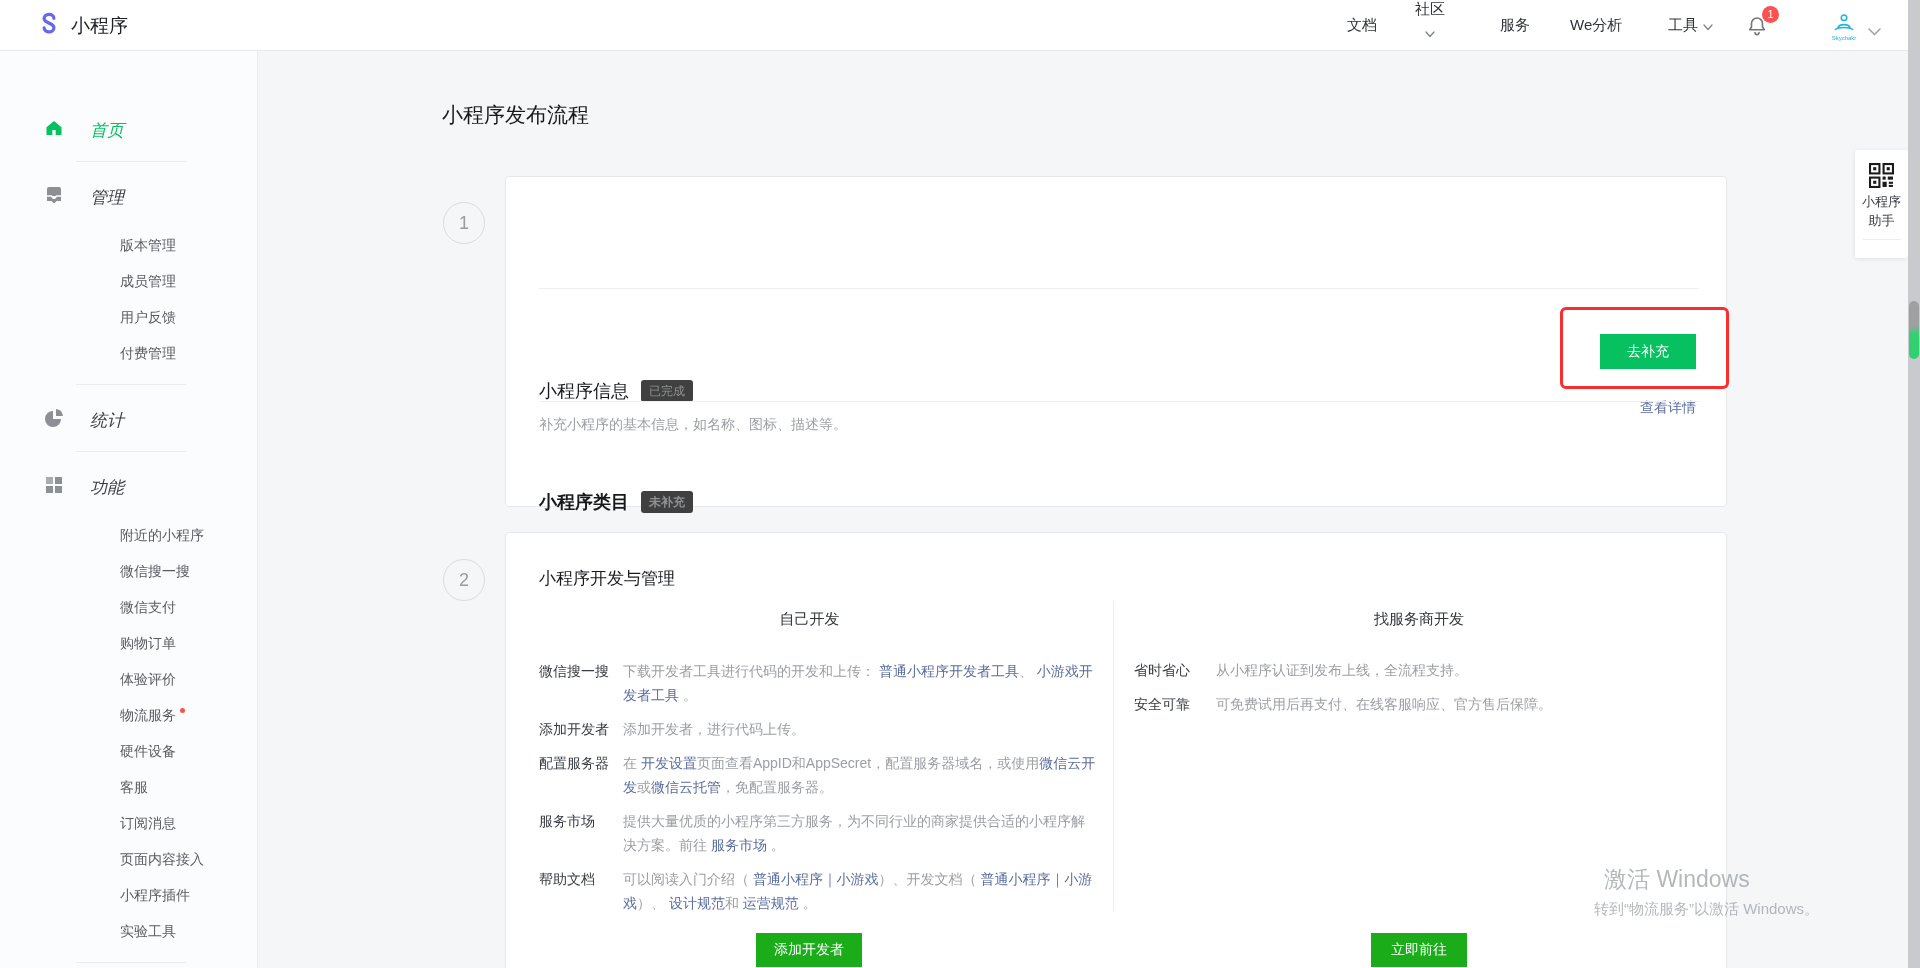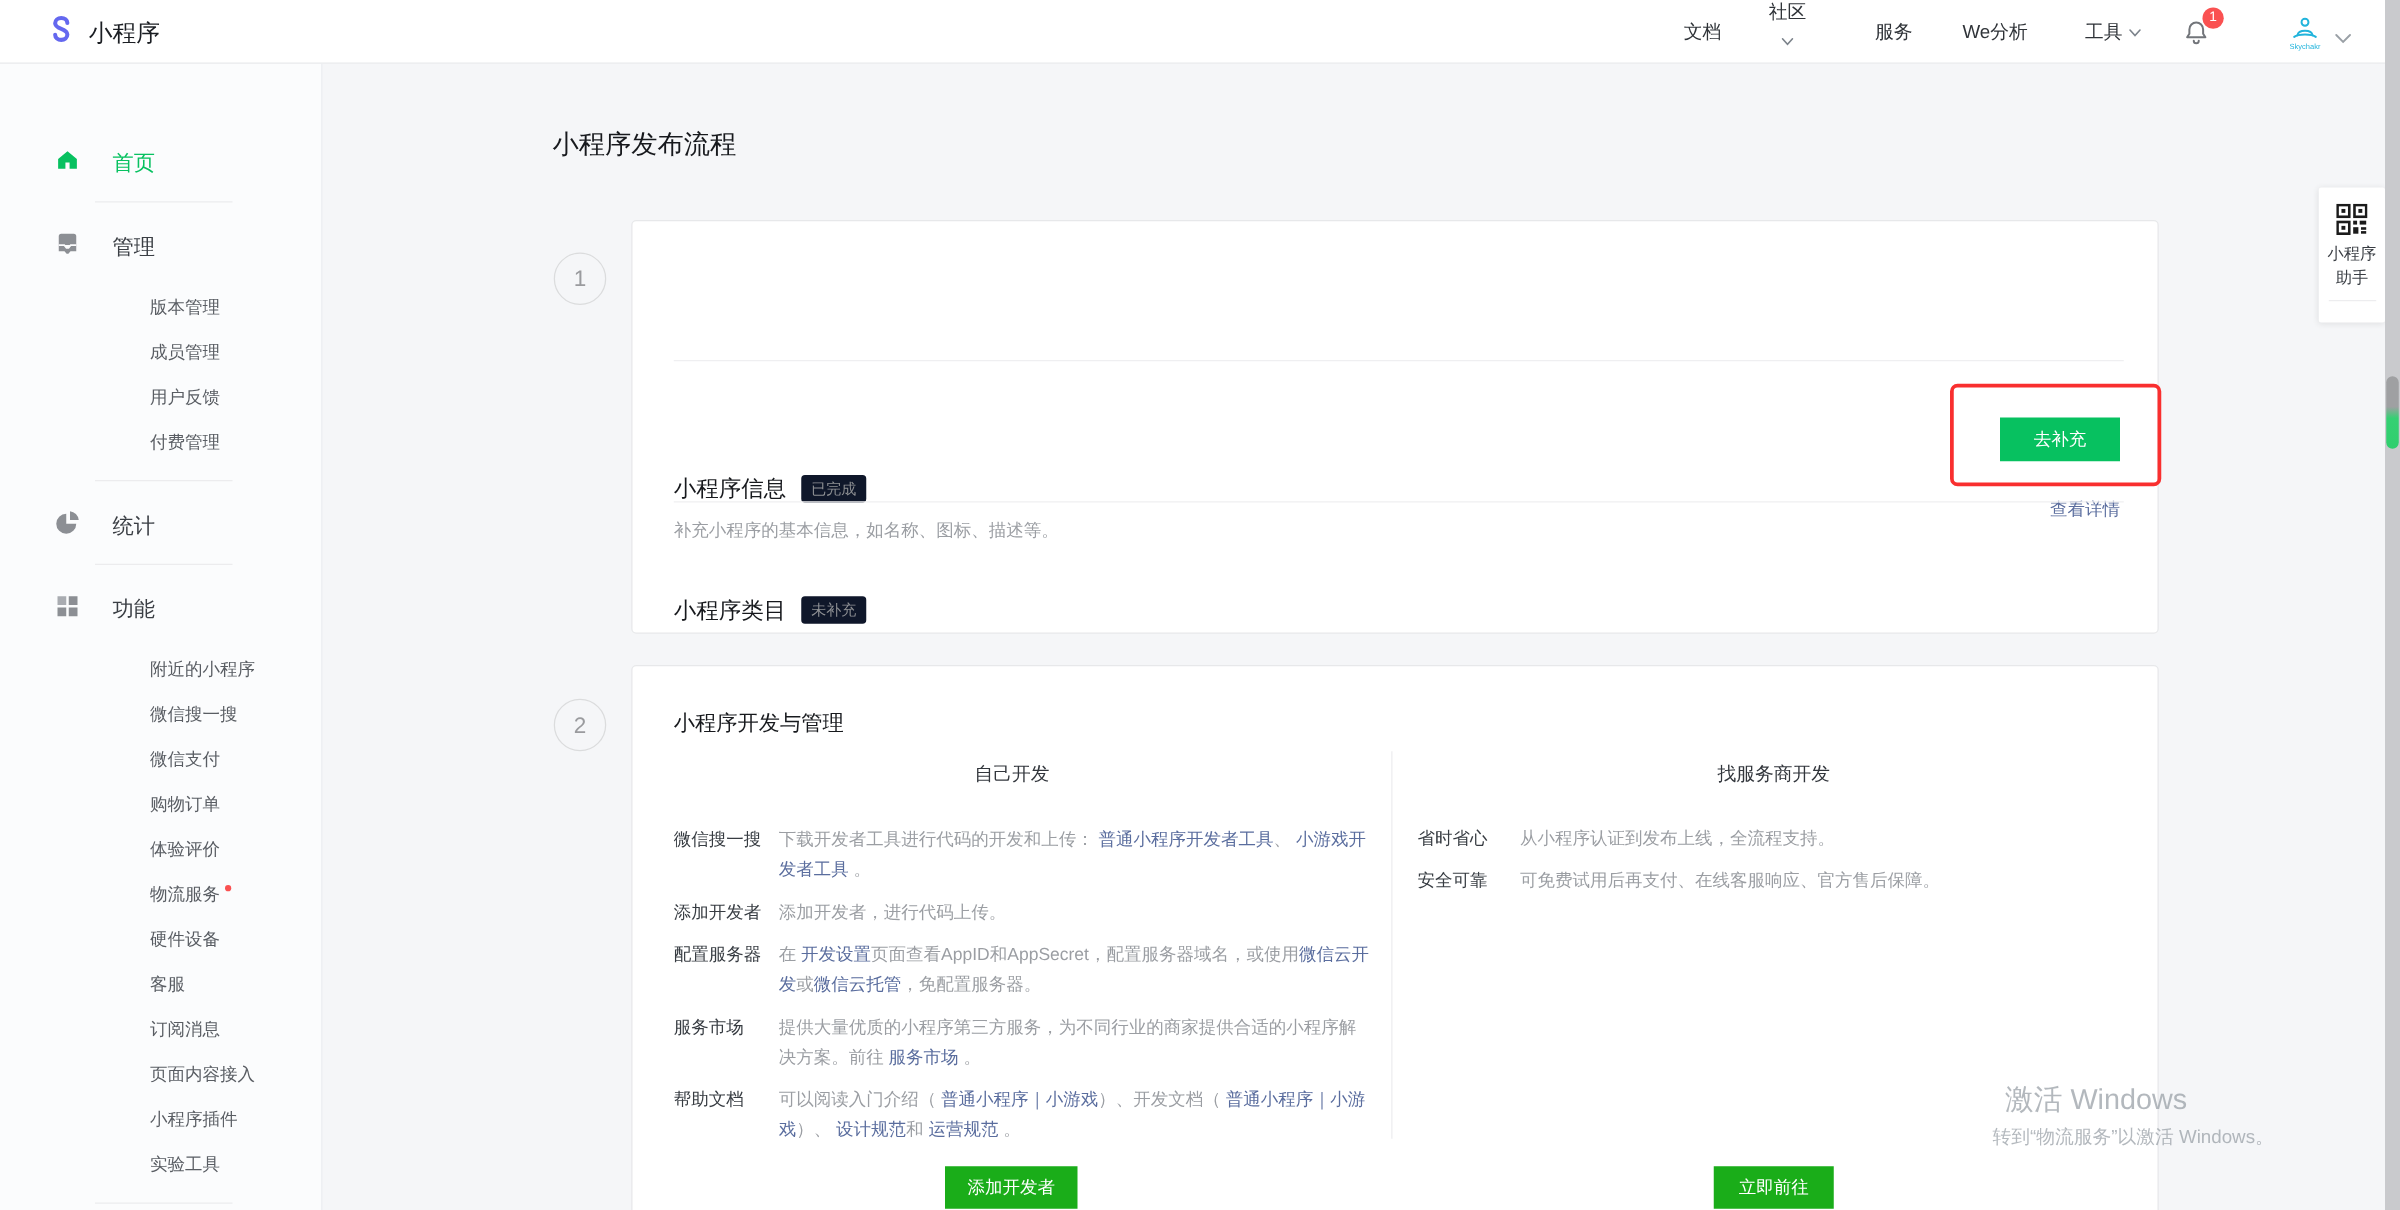--- a/index.html
+++ b/index.html
@@ -18,37 +18,37 @@
   .bell-badge{position:absolute;left:1762px;top:6px;min-width:17px;height:17px;border-radius:9px;
       background:var(--notification_red);color:#fff;font-size:11px;line-height:17px;text-align:center;}
   .avatar{position:absolute;left:1827px;top:12px;width:34px;height:30px;cursor:pointer;
       display:flex;flex-direction:column;align-items:center;}
   .avatar-cap{font-size:6px;color:var(--avatar_cyan);line-height:6px;margin-top:1px;white-space:nowrap;}
   .hd-caret{position:absolute;left:1868px;top:22px;cursor:pointer;}
 
   
   .sidebar{position:absolute;left:0;top:50px;width:257px;height:918px;background:#fbfcfd;
       border-right:1px solid #eaecef;}
-  .side-row{display:flex;align-items:center;height:26px;padding-left:44px;gap:26px;cursor:pointer;}
+  .side-row{display:flex;align-items:center;height:26px;padding-left:44px;gap:26px;cursor:pointer;font-style:italic;}
   .side-home{margin-top:67px;color:var(--brand_green);font-size:17px;}
   .side-sec{margin-top:22px;color:#3a3e44;font-size:17px;}
   .side-item{margin-top:10px;padding-left:120px;font-size:14px;color:#595d63;height:26px;
       display:flex;align-items:flex-start;line-height:26px;cursor:pointer;}
   .side-item.first{margin-top:22px;}
   .side-div{height:1px;background:#ececee;margin:18px 0 0 76px;width:110px;}
   .new-dot{width:5px;height:5px;border-radius:50%;background:#fa5151;margin:6px 0 0 4px;}
 
   
   .page-title{position:absolute;left:442px;top:101px;font-size:21px;color:#17191d;}
   .step-circle{position:absolute;left:443px;width:40px;height:40px;border:1px solid #dbdcdd;
       border-radius:50%;color:#9a9b9e;font-size:18px;display:flex;align-items:center;justify-content:center;}
   .card{position:absolute;left:505px;width:1220px;background:#fff;border:1px solid #e7e8ea;border-radius:4px;}
 
   .row-title{position:absolute;left:33px;font-size:18px;color:#17191d;display:flex;align-items:center;gap:12px;}
-  .badge{background:#0f172a;color:#8f9194;font-size:12px;line-height:12px;padding:5px 8px;border-radius:3px;}
+  .badge{background:#404040;color:#8f9194;font-size:12px;line-height:12px;padding:5px 8px;border-radius:3px;}
   .row-desc{position:absolute;left:33px;font-size:14px;color:#9b9ea3;line-height:20px;}
   .card-div{position:absolute;left:33px;right:27px;height:1px;background:#efeff1;}
   .link{color:var(--link_blue);font-size:14px;cursor:pointer;}
   .lnk{color:var(--link_blue);cursor:pointer;}
   .btn{display:flex;align-items:center;justify-content:center;color:#fff;font-size:14px;
       border-radius:0;cursor:pointer;}
   .btn-fill{position:absolute;left:1094px;top:157px;width:96px;height:35px;background:var(--brand_green);}
   .red-box{position:absolute;left:1054px;top:130px;width:163px;height:76px;border:3px solid var(--annotation_red);
       border-radius:6px;pointer-events:none;}
   .note{position:absolute;right:27px;font-size:14px;color:#9b9ea3;}
@@ -242,21 +242,21 @@
   <div class="step-circle" style="top:202px;">1</div>
   <section class="card" style="top:176px;height:329px;">
     <div class="row-title" style="top:202px;">
       <span>小程序信息</span>
       <span class="badge">已完成</span>
     </div>
     <div class="row-desc" style="top:237px;">补充小程序的基本信息，如名称、图标、描述等。</div>
     <span class="link" style="position:absolute;right:30px;top:222px;">查看详情</span>
     <div class="card-div" style="top:111px;"></div>
 
-    <div class="row-title" style="top:299px;">
+    <div class="row-title" style="top:313px;font-weight:bold;">
       <span>小程序类目</span>
       <span class="badge">未补充</span>
     </div>
     <div class="row-desc" style="top:352px;">补充小程序的服务类目，设置主营类目</div>
     <div class="btn btn-fill">去补充</div>
     <div class="red-box"></div>
     <div class="card-div" style="top:224px;"></div>
 
     <div class="row-title" style="top:430px;">
       <span>小程序备案</span>

